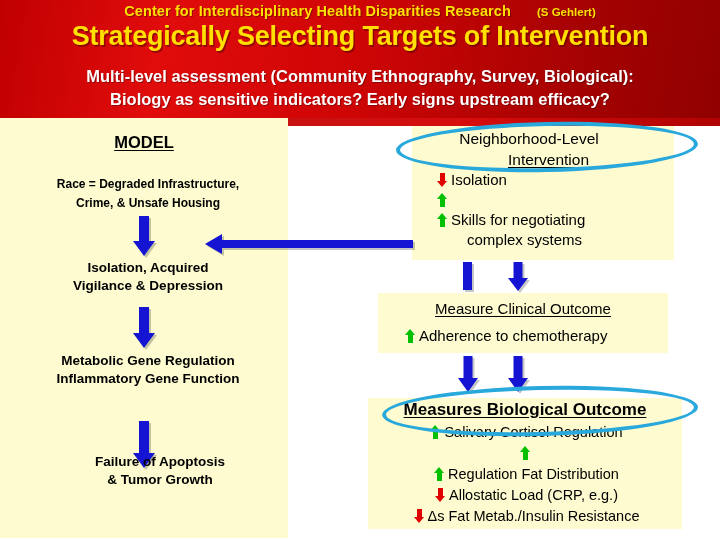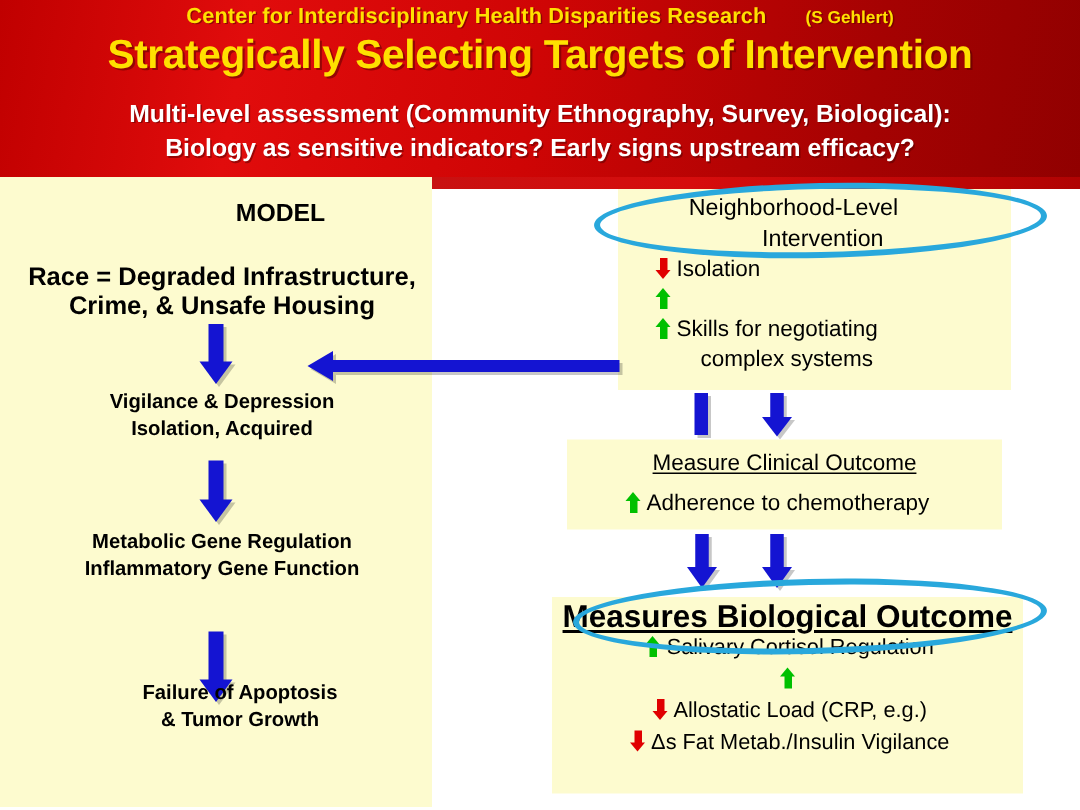--- a/index.html
+++ b/index.html
@@ -52,55 +52,55 @@
   .panel{position:absolute;background:#fdfbcf;}
   #left-panel{left:0;top:118px;width:288px;height:420px;}
   #nbhd-panel{left:412px;top:126px;width:262px;height:134px;}
   #clin-panel{left:378px;top:293px;width:290px;height:60px;}
   #bio-panel{left:368px;top:398px;width:314px;height:131px;}
 
   
   .tblk{position:absolute;text-align:center;color:#000;font-weight:bold;}
   .model-title{
     left:0;top:133px;width:288px;font-size:16.5px;
-    text-underline-offset:2px;padding-left:43px;
-  }
-  .race-text{left:8px;top:175px;width:280px;font-size:17px;line-height:19px;}
+    text-decoration:underline;text-underline-offset:2px;
+  }
+  .race-text{left:8px;top:175px;width:280px;font-size:12px;line-height:19px;}
   .iso-text{left:8px;top:259px;width:280px;font-size:13.5px;line-height:18px;}
   .meta-text{left:8px;top:352px;width:280px;font-size:13.5px;line-height:18px;}
   .apop-text{left:20px;top:453px;width:280px;font-size:13.5px;line-height:18px;}
 
   .nb-title{
     position:absolute;left:412px;top:128px;width:234px;text-align:center;
     font-size:15.5px;color:#000;line-height:21px;
   }
-  .nb-title .u{text-underline-offset:2px;padding-left:39px;}
+  .nb-title .u{text-decoration:underline;text-underline-offset:2px;padding-left:39px;}
 
   .clin-title{
     position:absolute;left:378px;top:300px;width:290px;text-align:center;
     font-size:15px;color:#000;text-decoration:underline;text-underline-offset:2px;
   }
   .bio-title{
     position:absolute;left:368px;top:400px;width:314px;text-align:center;
-    font-size:21px;font-weight:bold;color:#000;
+    font-size:17px;font-weight:bold;color:#000;
     text-decoration:underline;text-underline-offset:2px;
   }
 
   
   .blist{position:absolute;color:#000;}
   .brow{display:flex;align-items:flex-start;white-space:nowrap;}
   .bmark{display:inline-block;width:17px;flex:0 0 17px;text-align:center;}
   .btxt{display:inline-block;}
 
   #nb-list{left:412px;top:170px;width:296px;font-size:15px;line-height:20px;}
   #nb-list .brow{justify-content:flex-start;padding-left:22px;}
   .nb-cont{padding-left:55px;}
 
   #clin-list{left:378px;top:326px;width:290px;font-size:15px;line-height:20px;}
-  #clin-list .brow{justify-content:flex-start;padding-left:36px;}
+  #clin-list .brow{justify-content:flex-start;padding-left:24px;}
 
   #bio-list{left:368px;top:422px;width:314px;font-size:14.5px;line-height:21px;text-align:right;}
   #bio-list .brow{justify-content:center;}
 
   
   .arw{position:relative;display:inline-block;width:11px;height:14px;top:2px;}
   .arw .stem{position:absolute;left:3px;width:5px;}
   .arw .head{position:absolute;left:0;width:0;height:0;border-left:5.5px solid transparent;border-right:5.5px solid transparent;}
   .arw.up .stem{top:5px;height:9px;}
   .arw.up .head{top:0;border-bottom-width:6px;border-bottom-style:solid;}
@@ -154,22 +154,22 @@
     <div>Race = Degraded Infrastructure,</div>
     <div>Crime, &amp; Unsafe Housing</div>
   </div>
 
   <div class="varrow shadowed" style="left:130px;top:216px;width:28px;height:40px;">
     <div class="vstem" style="top:0;width:10px;height:26px;"></div>
     <div class="vhead" style="top:25px;"></div>
   </div>
 
   <div class="tblk iso-text">
+    <div>Isolation, Acquired</div>
     <div>Vigilance &amp; Depression</div>
-    <div>Isolation, Acquired</div>
   </div>
 
   <div class="varrow shadowed" style="left:130px;top:307px;width:28px;height:42px;">
     <div class="vstem" style="top:0;width:10px;height:27px;"></div>
     <div class="vhead" style="top:26px;"></div>
   </div>
 
   <div class="tblk meta-text">
     <div>Metabolic Gene Regulation</div>
     <div>Inflammatory Gene Function</div>
@@ -243,24 +243,28 @@
 
   <div class="blist" id="bio-list">
     <div class="brow">
       <span class="bmark"><span class="arw up green"><span class="stem"></span><span class="head"></span></span></span>
       <span class="btxt">Salivary Cortisol Regulation</span>
     </div>
     <div class="brow">
       <span class="bmark"><span class="arw up green"><span class="stem"></span><span class="head"></span></span></span>
     </div>
     <div class="brow">
+      <span class="bmark"><span class="arw up green"><span class="stem"></span><span class="head"></span></span></span>
+      <span class="btxt">Regulation Fat Distribution</span>
+    </div>
+    <div class="brow">
       <span class="bmark"><span class="arw down red"><span class="stem"></span><span class="head"></span></span></span>
       <span class="btxt">Allostatic Load (CRP, e.g.)</span>
     </div>
     <div class="brow">
       <span class="bmark"><span class="arw down red"><span class="stem"></span><span class="head"></span></span></span>
-      <span class="btxt">Δs Fat Metab./Insulin Vigilance</span>
+      <span class="btxt">Δs Fat Metab./Insulin Resistance</span>
     </div>
   </div>
 
   <div class="ellipse" style="left:382px;top:386px;width:308px;height:42px;transform:rotate(-1.4deg);"></div>
 
 </div>
 
 </body></html>

